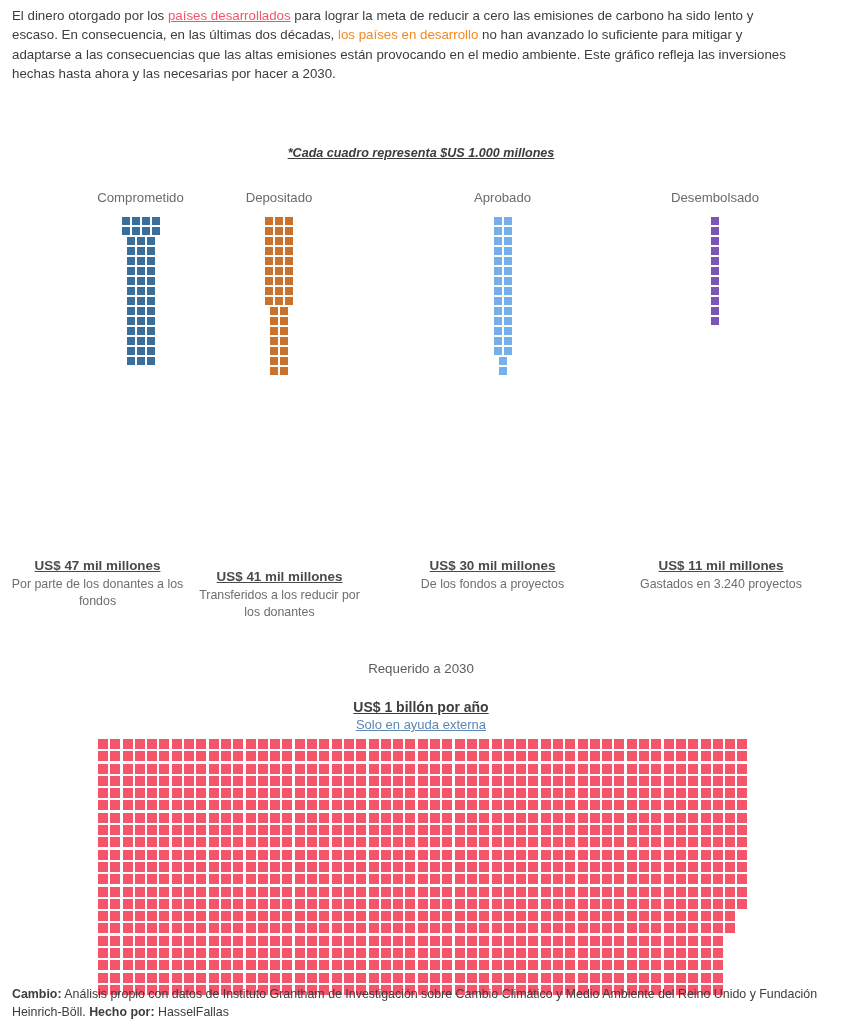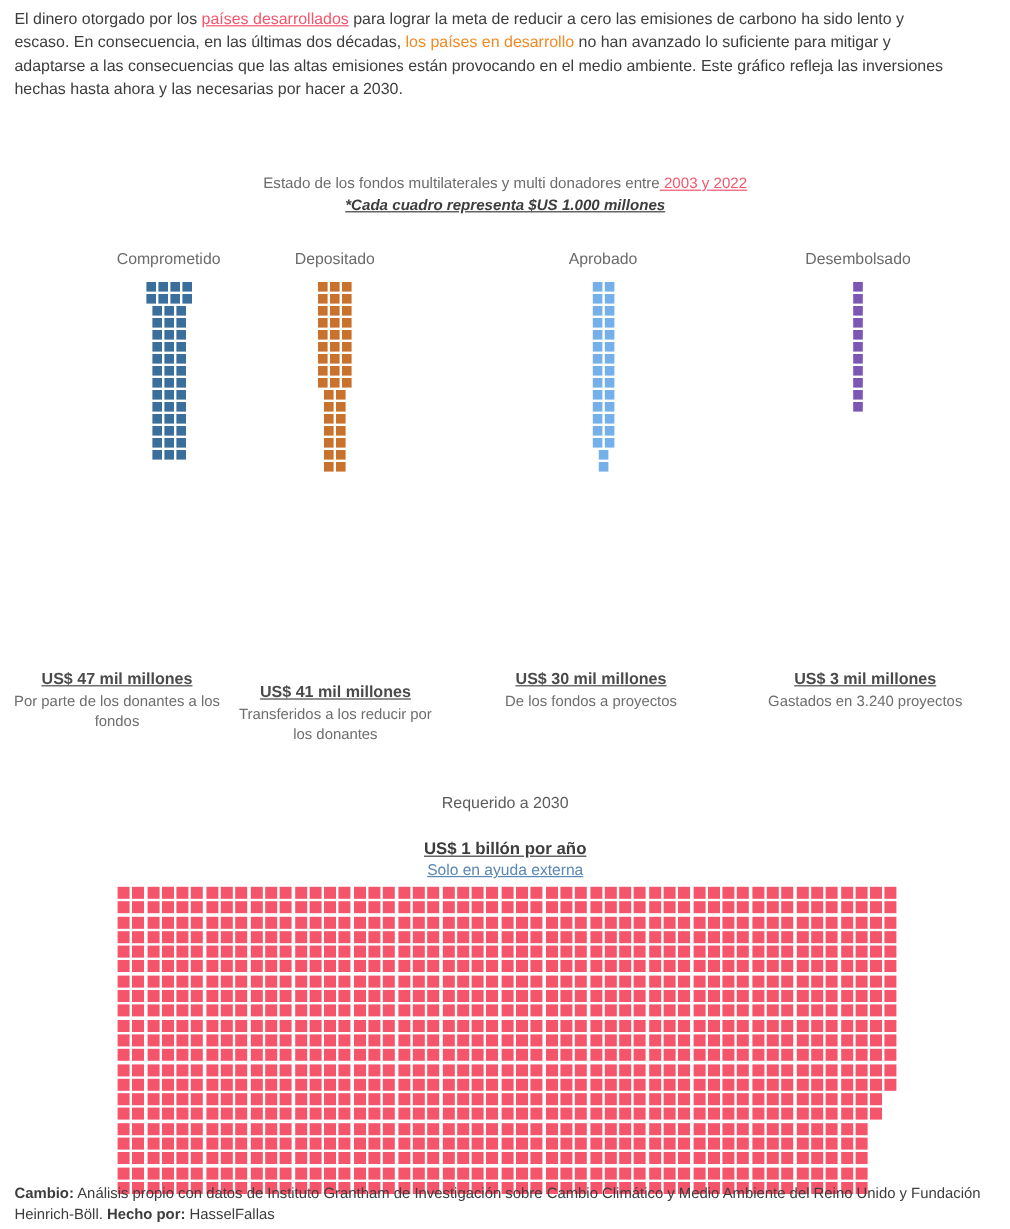--- a/index.html
+++ b/index.html
@@ -102,21 +102,20 @@
 </head>
 <body>
 
 <div class="page">
 
   <div class="header">
     <p class="intro"><span>El dinero otorgado por los </span><span class="hl-pink">países desarrollados</span><span> para lograr la meta de reducir a cero las emisiones de carbono ha sido lento y escaso. En consecuencia, en las últimas dos décadas, </span><span class="hl-orange">los países en desarrollo</span><span> no han avanzado lo suficiente para mitigar y adaptarse a las consecuencias que las altas emisiones están provocando en el medio ambiente. Este gráfico refleja las inversiones hechas hasta ahora y las necesarias por hacer a 2030.</span></p>
   </div>
 
   <div class="sub-wrap">
-    <div class="sub1"><span>Estado de los fondos multilaterales y multi donadores entre</span><span class="yrs"> 2003 y 2022</span></div>
     <div class="sub2">*Cada cuadro representa $US 1.000 millones</div>
   </div>
 
   <div class="cols">
 
     <div class="col" style="left:205px; width:148px;">
       <div class="col-title">Depositado</div>
       <div class="dotgrid">
           <div class="dotrow">
             <span class="dot" style="background: rgb(200, 114, 46);"></span>
@@ -394,21 +393,21 @@
     <div class="amount">US$ 41 mil millones</div>
     <div class="desc">Transferidos a los reducir por los donantes</div>
   </div>
 
   <div class="col-foot" style="left:405px; top:552px; width:175px;">
     <div class="amount">US$ 30 mil millones</div>
     <div class="desc">De los fondos a proyectos</div>
   </div>
 
   <div class="col-foot" style="left:632px; top:552px; width:178px;">
-    <div class="amount">US$ 3 mil millones</div>
+    <div class="amount">US$ 11 mil millones</div>
     <div class="desc">Gastados en 3.240 proyectos</div>
   </div>
 
   <div class="req-wrap" style="position:absolute; left:0; right:0; top:655px;">
     <div class="req-title">Requerido a 2030</div>
     <div class="req-amount">US$ 1 billón por año</div>
     <div class="req-sub">Solo en ayuda externa</div>
   </div>
 
   <div class="biggrid">

